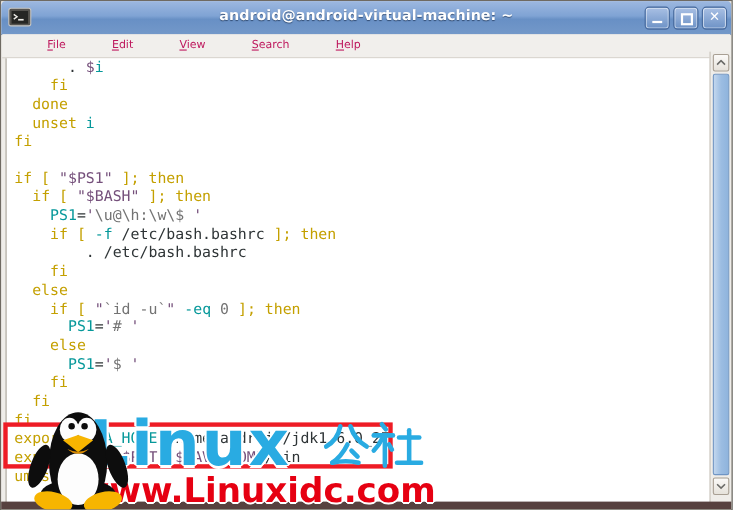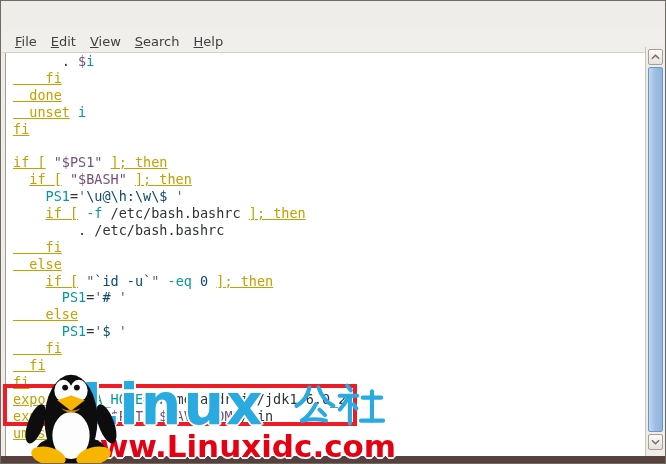--- a/index.html
+++ b/index.html
@@ -16,29 +16,29 @@
   .wbtn{width:21px;height:19px;border-radius:4px;border:1px solid #47699c;
     background:linear-gradient(#a9c0e4,#6d92c6);box-shadow:inset 0 0 0 1px rgba(255,255,255,.55);
     position:relative;}
   .wbtn .g{position:absolute;left:0;top:0;right:0;bottom:0;color:#fff;font-size:12px;
     line-height:17px;text-align:center;font-weight:bold;}
   .wbtn .bar{position:absolute;left:6px;bottom:5px;width:9px;height:2px;background:#fff;}
   .wbtn .box{position:absolute;left:6px;top:5px;width:7px;height:7px;border:2px solid #fff;}
   
   .menubar{position:absolute;left:1px;right:1px;top:30px;height:22px;background:#f1efec;
     border-bottom:1px solid #d5d1ca;display:flex;align-items:center;padding-left:6px;box-sizing:border-box;}
-  .menu-item{font-size:13px;color:#404040;padding:2px 7px;cursor:default;}
+  .menu-item{font-size:10px;color:#be185d;padding:2px 7px;cursor:default;margin-left:28px;}
   .menu-item u{text-decoration:underline;}
   
   .content{position:absolute;left:4px;top:52px;width:642px;height:405px;background:#fff;
     border-left:1px solid #a49d92;box-sizing:border-box;overflow:hidden;}
   .code{position:absolute;left:7px;top:0;font-family:"DejaVu Sans Mono","Liberation Mono",monospace;
     font-size:13.5px;line-height:16.9px;white-space:pre;color:#2E3436;}
   .code .line{height:16.9px;}
-  .k{color:#C4A000;text-decoration:underline;} .i{color:#06989A;} .s{color:#75507B;} .r{color:#0c4a6e;} .n{color:#2E3436;}
+  .k{color:#C4A000;} .i{color:#06989A;} .s{color:#75507B;} .r{color:#737373;} .n{color:#2E3436;}
   .statusline{position:absolute;left:0;top:389px;width:100%;height:17px;
     font-family:"DejaVu Sans Mono","Liberation Mono",monospace;font-size:13.5px;color:#2E3436;}
   .ruler{position:absolute;left:496px;top:0;}
   .scrollpos{position:absolute;left:614px;top:0;}
   
   .scrollbar{position:absolute;right:1px;top:46px;width:19px;height:411px;background:#efede9;
     border-left:1px solid #c9c4bb;box-sizing:border-box;}
   .sb-btn{position:absolute;left:2px;width:15px;height:16px;background:linear-gradient(#fbfaf8,#e6e2db);
     border:1px solid #a89f93;border-radius:2px;box-sizing:border-box;display:flex;align-items:center;justify-content:center;}
   .sb-up{top:2px;} .sb-down{bottom:8px;}
@@ -57,20 +57,42 @@
   .wm-url{position:absolute;left:70px;top:427px;font-size:31px;font-weight:bold;color:#E60012;
     font-family:"DejaVu Sans","Liberation Sans",sans-serif;letter-spacing:0;
     text-shadow:-2px 0 0 #fff,2px 0 0 #fff,0 -2px 0 #fff,0 2px 0 #fff,-1px -1px 0 #fff,1px 1px 0 #fff,-1px 1px 0 #fff,1px -1px 0 #fff;}
   .tux{position:absolute;left:20px;top:366px;width:100px;height:98px;}
 </style>
 </head>
 <body>
 
 <div class="window">
 
+  <div class="titlebar">
+    <span class="app-icon">
+      <svg viewBox="0 0 22 22" width="22" height="22">
+        <rect x="1" y="2.5" width="20" height="16" rx="2" fill="#55534f" stroke="#c8c6c2" stroke-width="1"></rect>
+        <rect x="3.5" y="5" width="15" height="11.5" fill="#262624"></rect>
+        <path d="M5.5 8 l3 2.2 -3 2.2" stroke="#eceae6" stroke-width="1.3" fill="none"></path>
+        <rect x="9.5" y="12.2" width="5" height="1.5" fill="#eceae6"></rect>
+      </svg>
+    </span>
+    <div class="title-text">android@android-virtual-machine: ~</div>
+    <div class="win-btns">
+      <div class="wbtn">
+          <span class="bar"></span>
+        </div>
+      <div class="wbtn">
+          <span class="box"></span>
+        </div>
+      <div class="wbtn">
+          <span class="g">✕</span>
+        </div>
+    </div>
+  </div>
 
   <div class="menubar">
       <div class="menu-item"><u>F</u>ile</div>
       <div class="menu-item"><u>E</u>dit</div>
       <div class="menu-item"><u>V</u>iew</div>
       <div class="menu-item"><u>S</u>earch</div>
       <div class="menu-item"><u>H</u>elp</div>
     </div>
 
   <div class="content">

